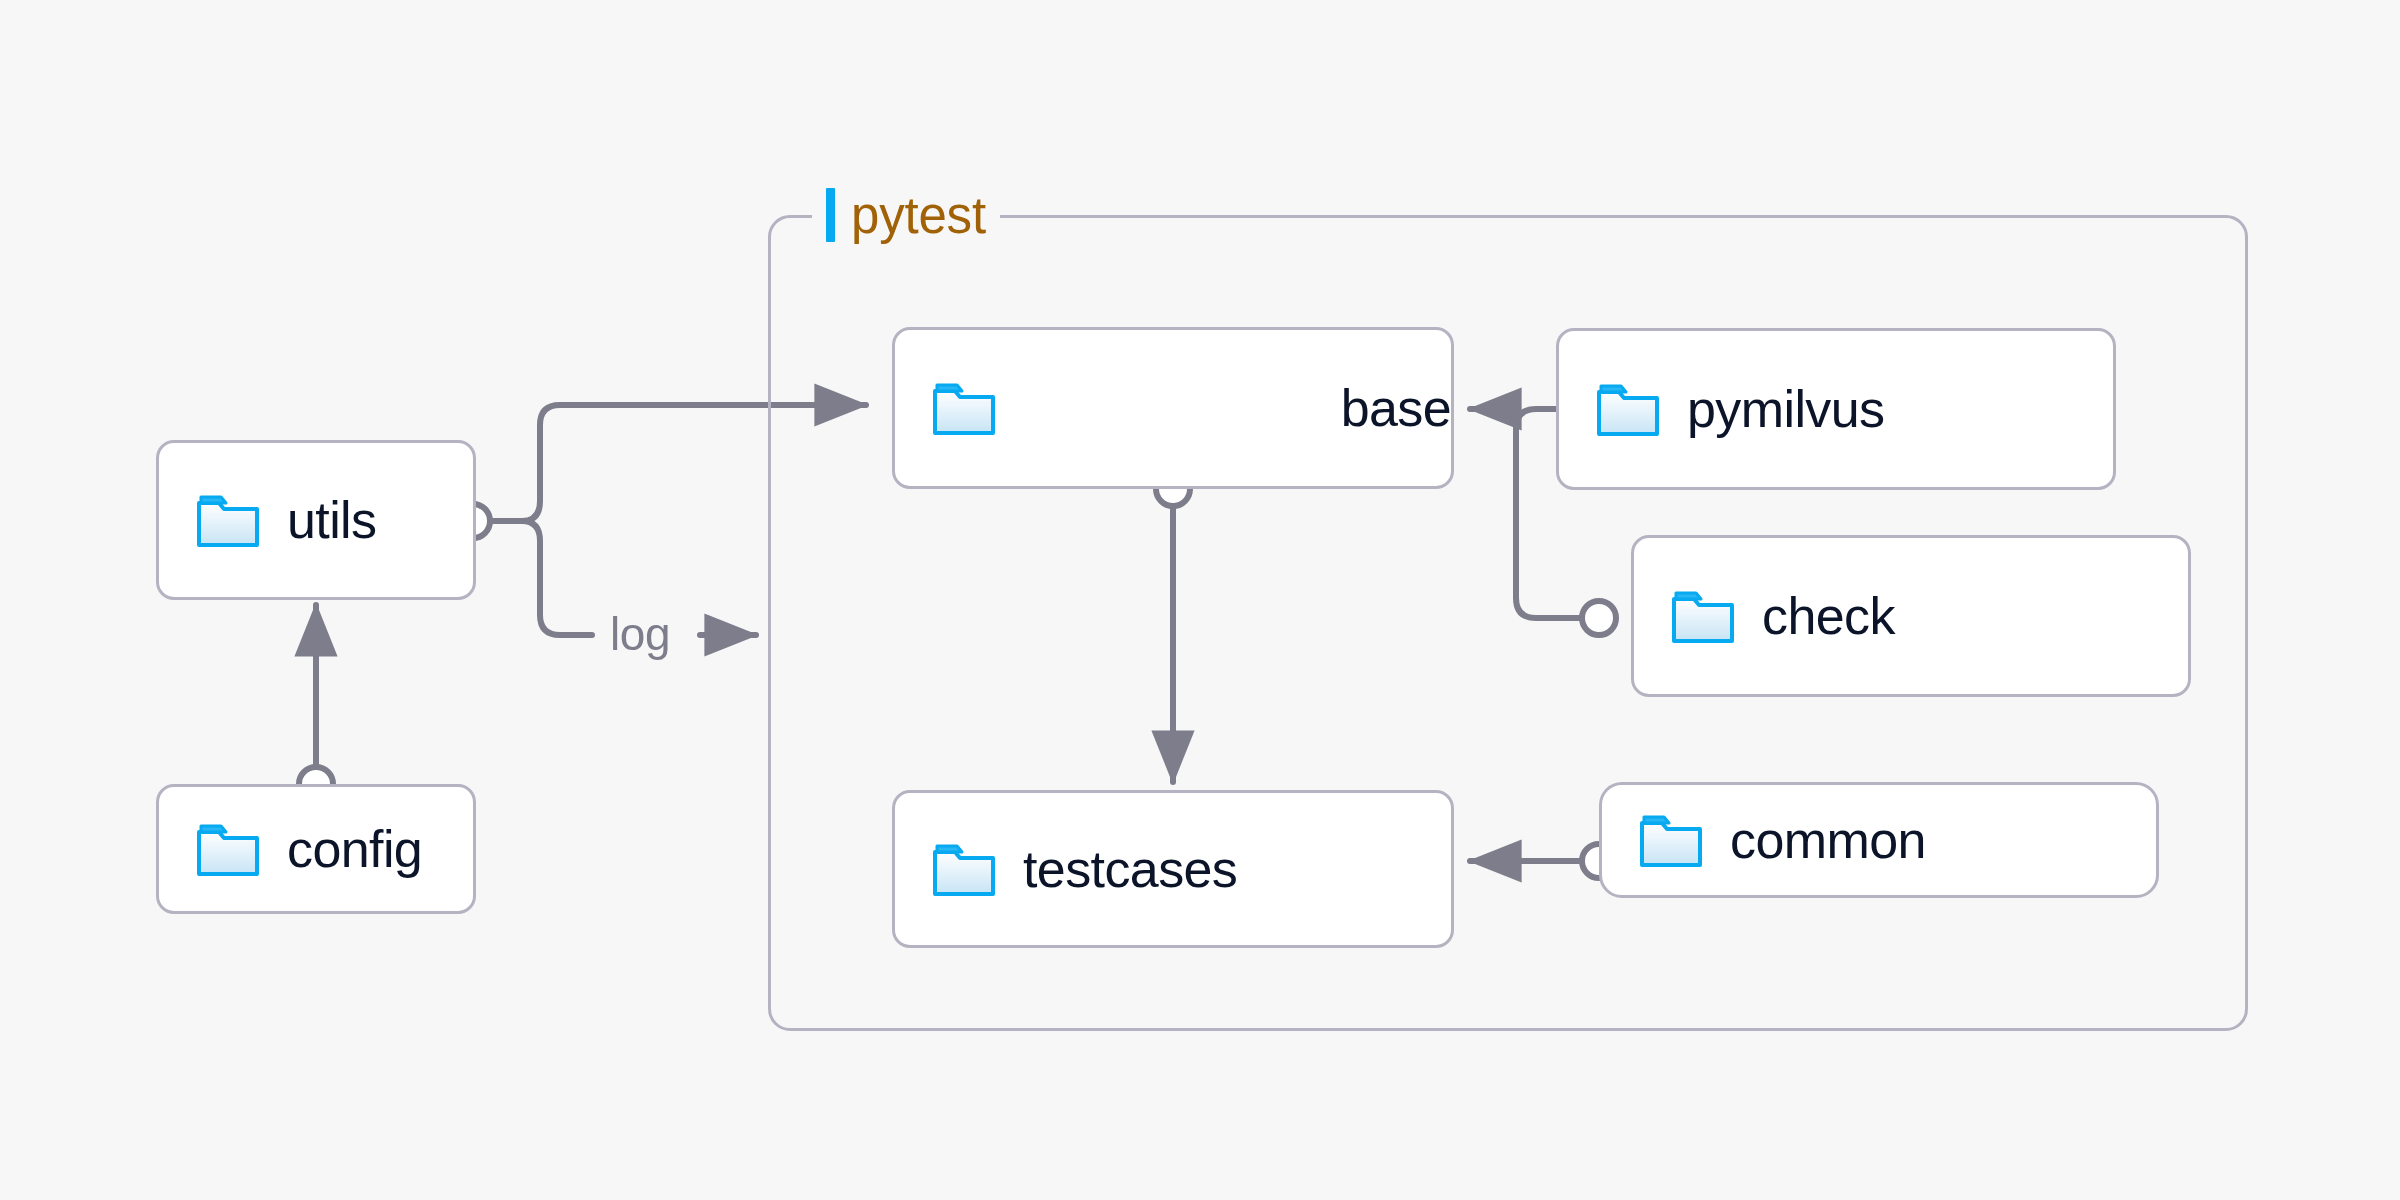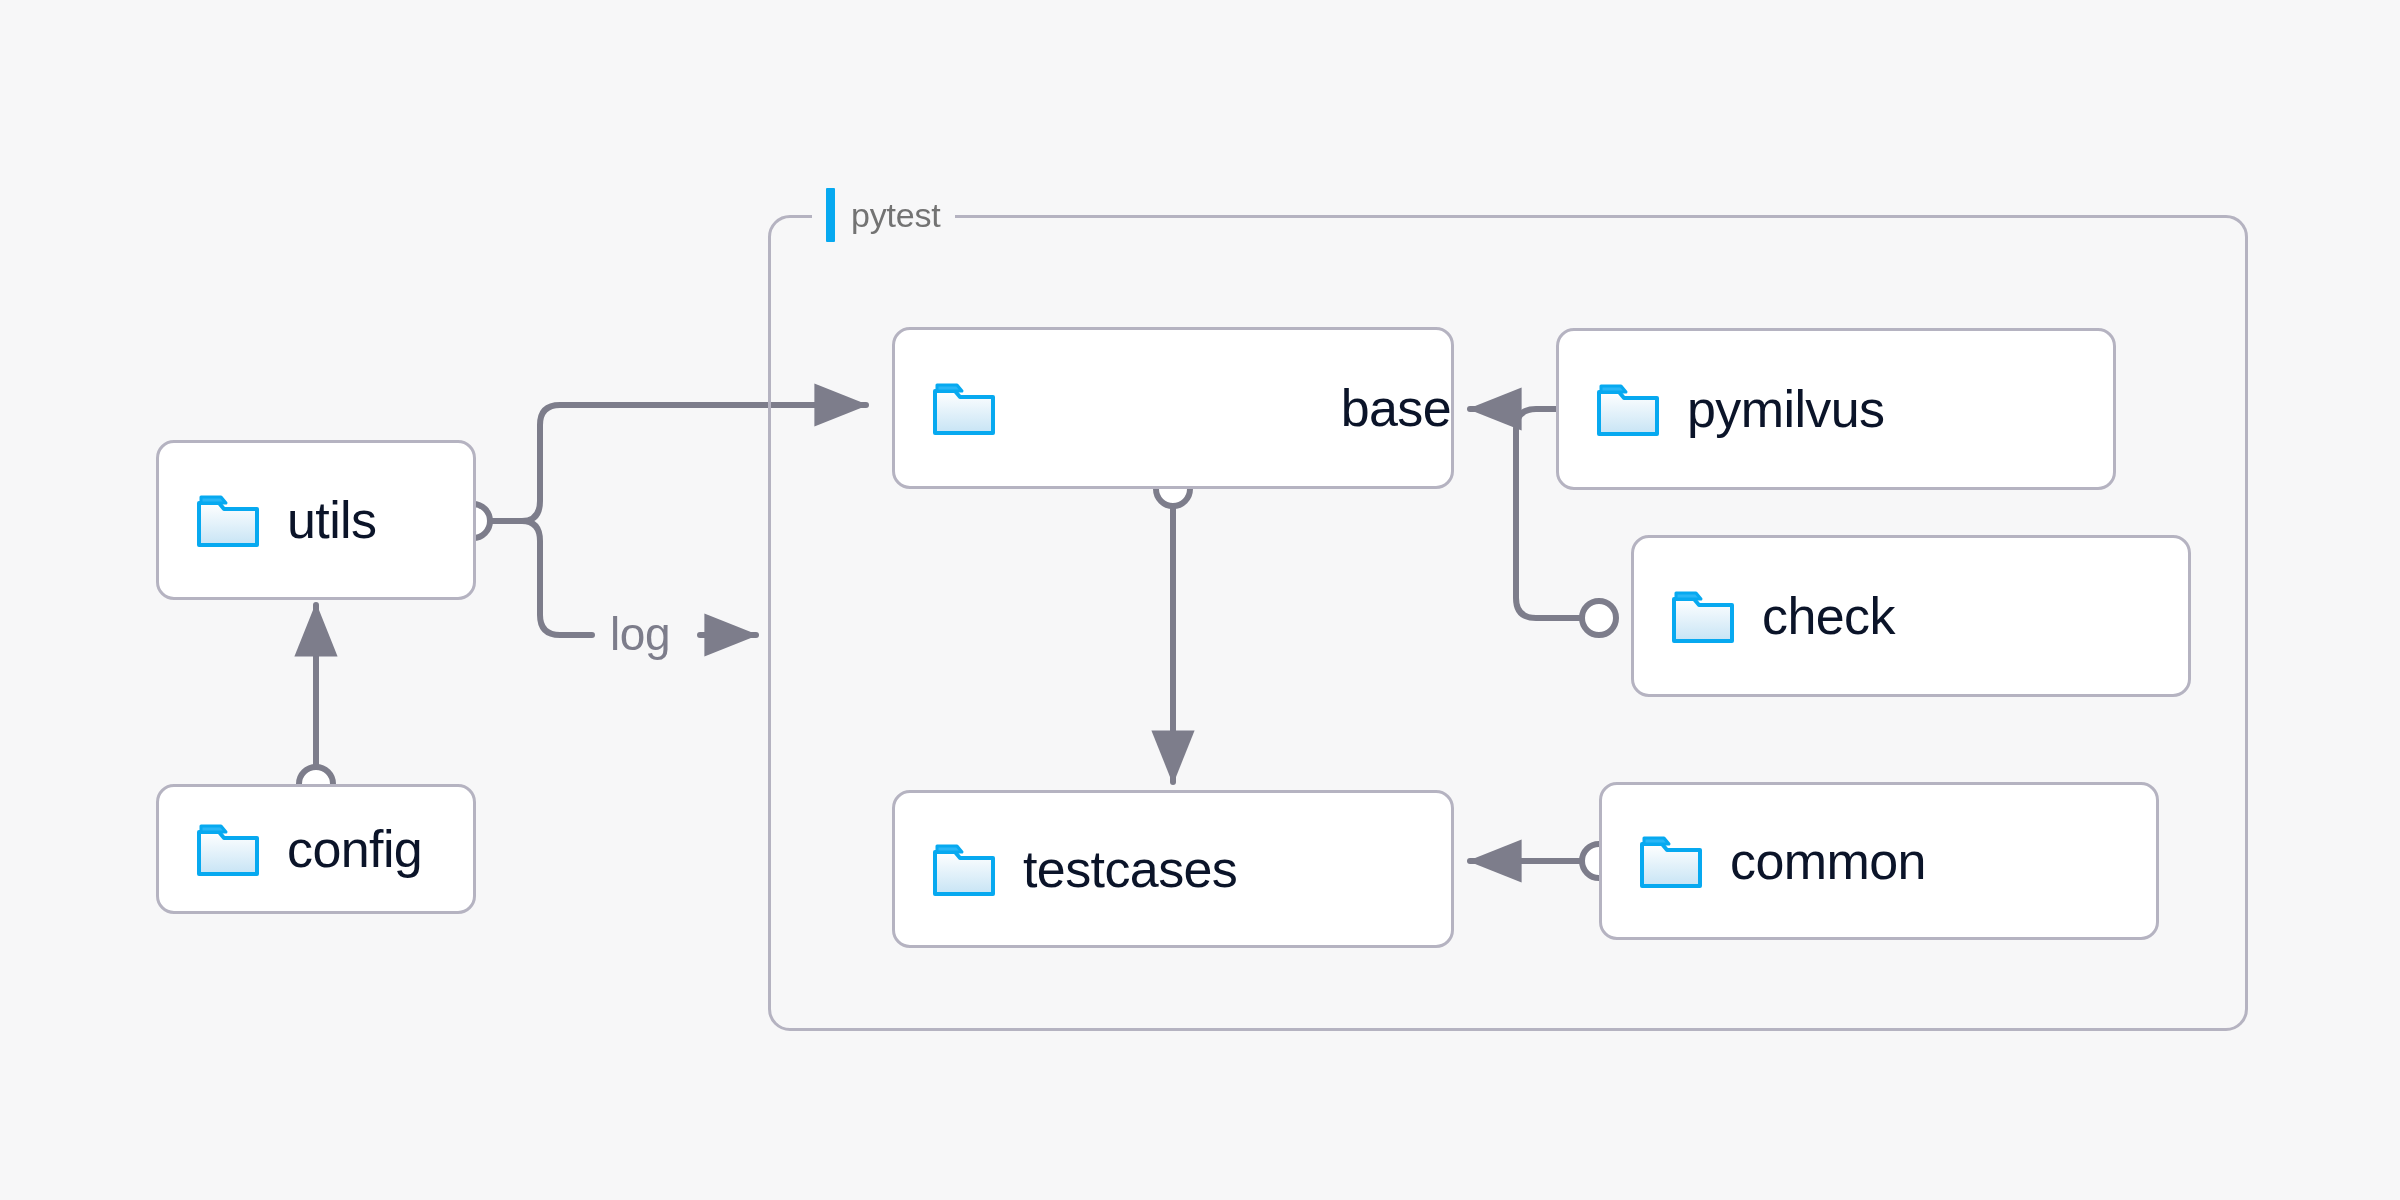--- a/index.html
+++ b/index.html
@@ -44,22 +44,22 @@
     height: 64px;
   }
   .group-accent-bar {
     width: 9px;
     height: 54px;
     background: #07a9f0;
     border-radius: 1px;
     flex: 0 0 auto;
   }
   .group-label-text {
-    font-size: 34px;
-    color: #737373;
+    font-size: 51px;
+    color: #a16207;
     letter-spacing: -0.2px;
     line-height: 1;
     white-space: nowrap;
   }
 
   
   .node {
     position: absolute;
     background: #ffffff;
     border: 3px solid #b5b3c1;
@@ -196,21 +196,21 @@
   </div>
 
   <div class="node" style="left:1599px; top:535px; width:560px; height:162px;margin-left:32px;">
     <svg class="folder-icon" viewBox="0 0 62 54">
       <path d="M2,10 h20 l5,6 h33 v36 h-58 z" fill="url(#fg1)" stroke="#07a9f0" stroke-width="4" stroke-linejoin="round"></path>
       <path d="M4,4 h20 l5,6 h-25 z" fill="#29b6f6" stroke="#07a9f0" stroke-width="3" stroke-linejoin="round"></path>
     </svg>
     <span class="node-label">check</span>
   </div>
 
-  <div class="node" style="left:1599px; top:782px; width:560px; height:158px;">
+  <div class="node" style="left:1599px; top:782px; width:560px; height:116px;border-radius:23px;">
     <svg class="folder-icon" viewBox="0 0 62 54">
       <path d="M2,10 h20 l5,6 h33 v36 h-58 z" fill="url(#fg1)" stroke="#07a9f0" stroke-width="4" stroke-linejoin="round"></path>
       <path d="M4,4 h20 l5,6 h-25 z" fill="#29b6f6" stroke="#07a9f0" stroke-width="3" stroke-linejoin="round"></path>
     </svg>
     <span class="node-label">common</span>
   </div>
 
 </div>
 
 </body></html>

